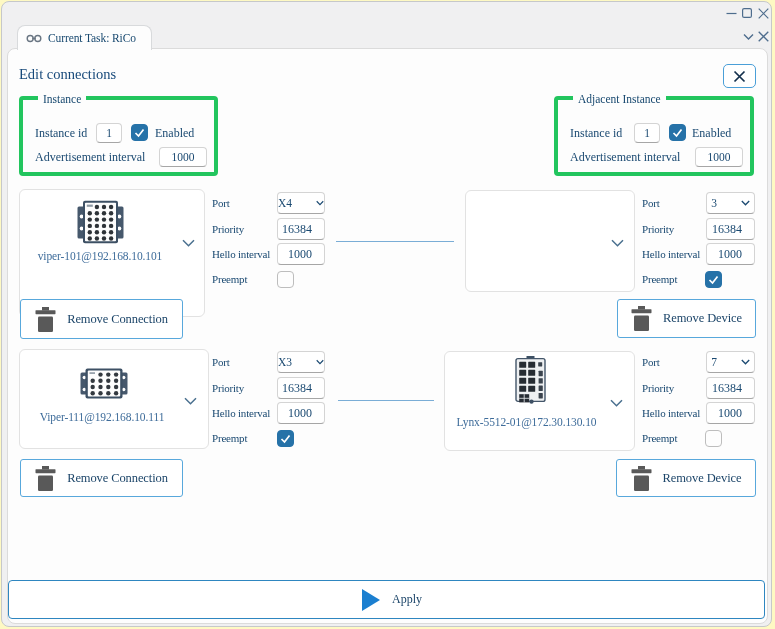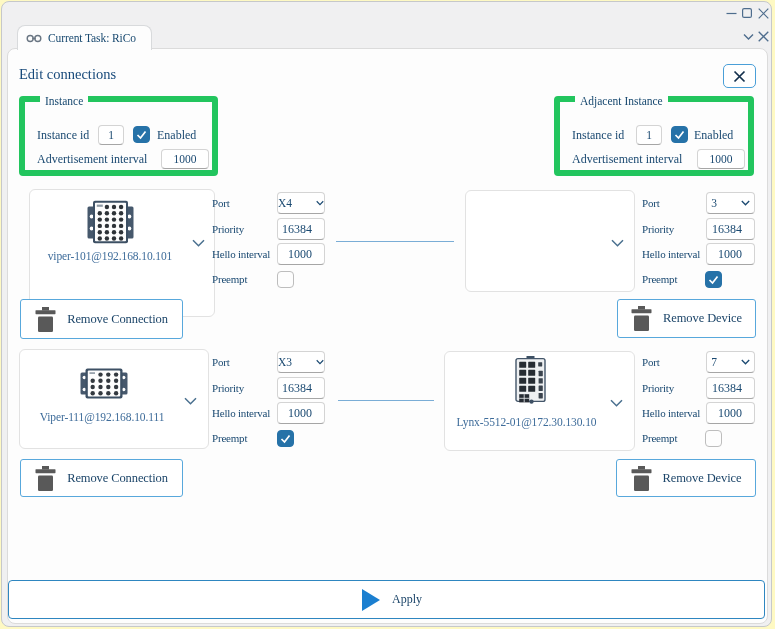--- a/index.html
+++ b/index.html
@@ -13,21 +13,21 @@
 .tab{position:absolute;left:17px;top:25px;width:135px;height:25px;background:#fdfdfd;
   border:1px solid #d8dadc;border-bottom:none;border-radius:8px 8px 0 0;z-index:3;
   display:flex;align-items:center;padding-left:8px;gap:5px}
 .tab-label{font-size:11.5px;color:#17486f;letter-spacing:-0.1px}
 .strip-icons{position:absolute;top:29px;right:6px;display:flex;align-items:center;gap:3px;z-index:3}
 .panel{position:absolute;left:7px;top:48px;width:761px;height:576px;background:#fdfdfd;
   border:1px solid #dbdbdb;border-radius:8px;z-index:2}
 .page-title{position:absolute;left:19px;top:66px;font-size:14.5px;color:#17497a;z-index:4}
 .dlg-close{position:absolute;left:723px;top:64px;width:33px;height:24px;background:#fff;
   border:1.5px solid #4a9fd8;border-radius:5px;display:flex;align-items:center;justify-content:center;z-index:4}
-.groupbox{position:absolute;border:6px solid #22c55e;border-radius:4px;z-index:4}
+.groupbox{position:absolute;border:4px solid #22c55e;border-radius:4px;z-index:4}
 .legend{position:absolute;top:-8px;left:15px;background:#fdfdfd;padding:0 5px;font-size:11.5px;
   color:#17486f;line-height:15px;white-space:nowrap}
 .glabel{position:absolute;font-size:12px;color:#1a4971;white-space:nowrap}
 .ibox{position:absolute;z-index:4;background:#fff;border:1px solid #d4d4d4;border-bottom-color:#a6a6a6;
   border-radius:4px;font-size:11.5px;color:#1a4971;display:flex;align-items:center;justify-content:center}
 .ibox.num{justify-content:flex-end;padding-right:12px}
 .checkbox{position:absolute;z-index:4;width:17px;height:17px;border-radius:4px;background:#fdfdfd;
   border:1px solid #bdbdbd;display:flex;align-items:center;justify-content:center}
 .checkbox.checked{background:#2672a8;border-color:#2672a8}
 .checkbox svg{display:none}
@@ -121,21 +121,21 @@
     <div class="checkbox checked" style="left:111px;top:24px">
       <svg width="13" height="13" viewBox="0 0 13 13">
           <polyline points="2.5,7 5.5,10 10.5,3.5" fill="none" stroke="#fff" stroke-width="1.7"></polyline>
         </svg>
     </div>
     <span class="glabel" style="left:134px;top:23px;line-height:20px">Enabled</span>
     <span class="glabel" style="left:12px;top:47px;line-height:20px">Advertisement interval</span>
     <div class="ibox" style="left:137px;top:47px;width:48px;height:20px">1000</div>
   </div>
 
-  <div class="card" style="left:29px;top:189px;width:186px;height:128px">
+  <div class="card" style="left:19px;top:189px;width:186px;height:128px">
     <div class="card-body" style="right:24px">
       <svg class="dev-svg" style="margin-top:10px" width="47" height="44" viewBox="0 0 47 44">
         <rect x="0.5" y="6.5" width="9" height="32" rx="1.5" fill="#46586c"></rect>
         <rect x="37.5" y="6.5" width="9" height="32" rx="1.5" fill="#46586c"></rect>
         <circle cx="4.6" cy="16.5" r="1.9" fill="#fff"></circle>
           <circle cx="4.6" cy="28.5" r="1.9" fill="#fff"></circle>
         <circle cx="42.4" cy="16.5" r="1.9" fill="#fff"></circle>
           <circle cx="42.4" cy="28.5" r="1.9" fill="#fff"></circle>
         <rect x="6" y="0.8" width="35" height="42.4" rx="2" fill="#3d5064"></rect>
         <rect x="8" y="2.8" width="31" height="38.4" rx="0.8" fill="#fdfdfd"></rect>

